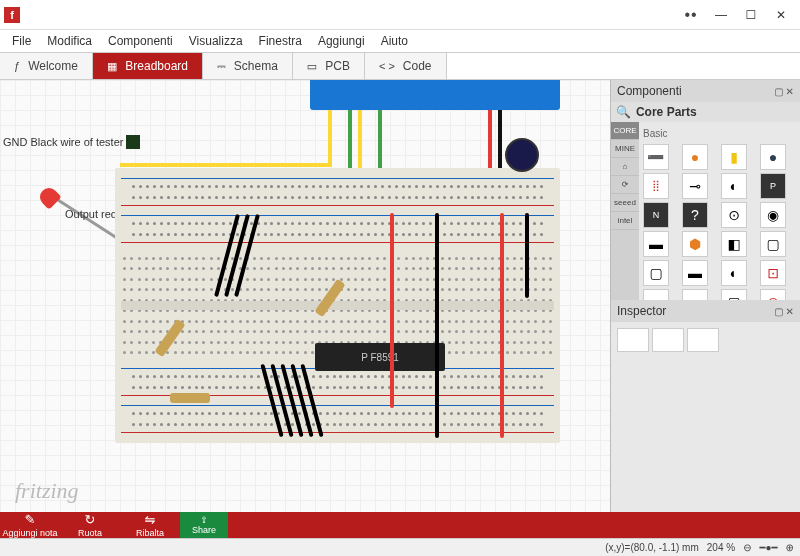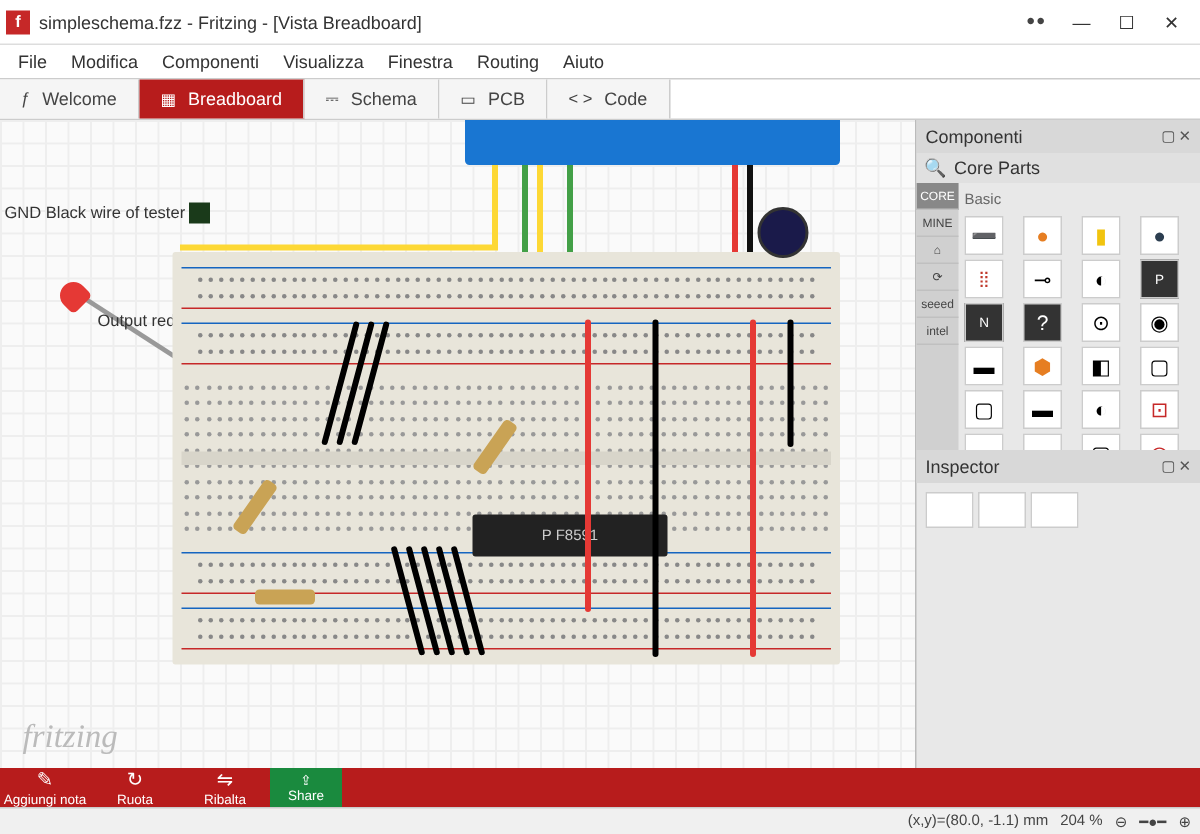--- a/index.html
+++ b/index.html
@@ -18,21 +18,21 @@
 .tab.active{background:#b71c1c;color:#fff}
 .tab-icon{font-size:11px;color:inherit}
 .main{display:flex;height:calc(556px - 30px - 22px - 28px - 26px - 18px)}
 .canvas-area{flex:1;background:#fafafa;position:relative;overflow:hidden;background-image:linear-gradient(#eee 1px,transparent 1px),linear-gradient(90deg,#eee 1px,transparent 1px);background-size:15px 15px}
 .right-panel{width:190px;background:#e8e8e8;display:flex;flex-direction:column;border-left:1px solid #bbb}
 .panel-hdr{height:22px;background:#d8d8d8;display:flex;align-items:center;padding:0 6px;justify-content:space-between;font-size:12px;color:#333}
 .panel-hdr-icons{display:flex;gap:2px}
 .panel-hdr-icons span{font-size:10px;color:#555}
 .search-row{display:flex;align-items:center;padding:3px 5px;gap:5px;background:#e0e0e0}
 .search-row .mag{font-size:12px;color:#555}
-.parts-title{font-size:12px;font-weight:normal;color:#333}
+.parts-title{font-size:12px;font-weight:bold;color:#333}
 .parts-body{display:flex;flex:1;overflow:hidden}
 .vcat{width:28px;background:#d0d0d0;display:flex;flex-direction:column;font-size:8px;color:#444;text-align:center}
 .vcat div{padding:4px 1px;border-bottom:1px solid #c0c0c0}
 .vcat div.active{background:#888;color:#fff}
 .parts-grid{flex:1;padding:4px;display:grid;grid-template-columns:repeat(4,1fr);gap:3px;align-content:start;position:relative}
 .sect-lbl{grid-column:1/-1;font-size:10px;color:#666;padding:2px 0}
 .part{width:26px;height:26px;background:#fff;border:1px solid #ccc;display:flex;align-items:center;justify-content:center;font-size:14px}
 .inspector-body{flex:1;padding:6px;display:flex;gap:3px}
 .swatch{width:32px;height:24px;background:#fff;border:1px solid #ccc}
 .bottom-bar{height:26px;background:#b71c1c;display:flex;align-items:center;color:#fff;font-size:11px}
@@ -67,37 +67,36 @@
 .wire{position:absolute;background:#000;border-radius:2px}
 .res{position:absolute;width:40px;height:10px;background:linear-gradient(90deg,#c9a355 0%,#c9a355 100%);border-radius:3px}
 svg.wires{position:absolute;inset:0;pointer-events:none}
 </style>
 </head>
 <body>
 
 <div class="titlebar">
   <div class="title-left">
     <div class="app-icon">f</div>
-    <div class="title-text">simpleschema.fzz - Fritzing - [Vista Breadboard]</div>
   </div>
   <div class="win-controls">
     <div class="win-btn dot-btn">••</div>
     <div class="win-btn">—</div>
     <div class="win-btn">☐</div>
     <div class="win-btn">✕</div>
   </div>
 </div>
 
 <div class="menubar">
   <span>File</span>
   <span>Modifica</span>
   <span>Componenti</span>
   <span>Visualizza</span>
   <span>Finestra</span>
-  <span>Routing</span>
+  <span>Aggiungi</span>
   <span>Aiuto</span>
 </div>
 
 <div class="tabbar">
   <div class="tab">
       <span class="tab-icon">ƒ</span>
       <span>Welcome</span>
     </div>
   <div class="tab active">
       <span class="tab-icon">▦</span>

